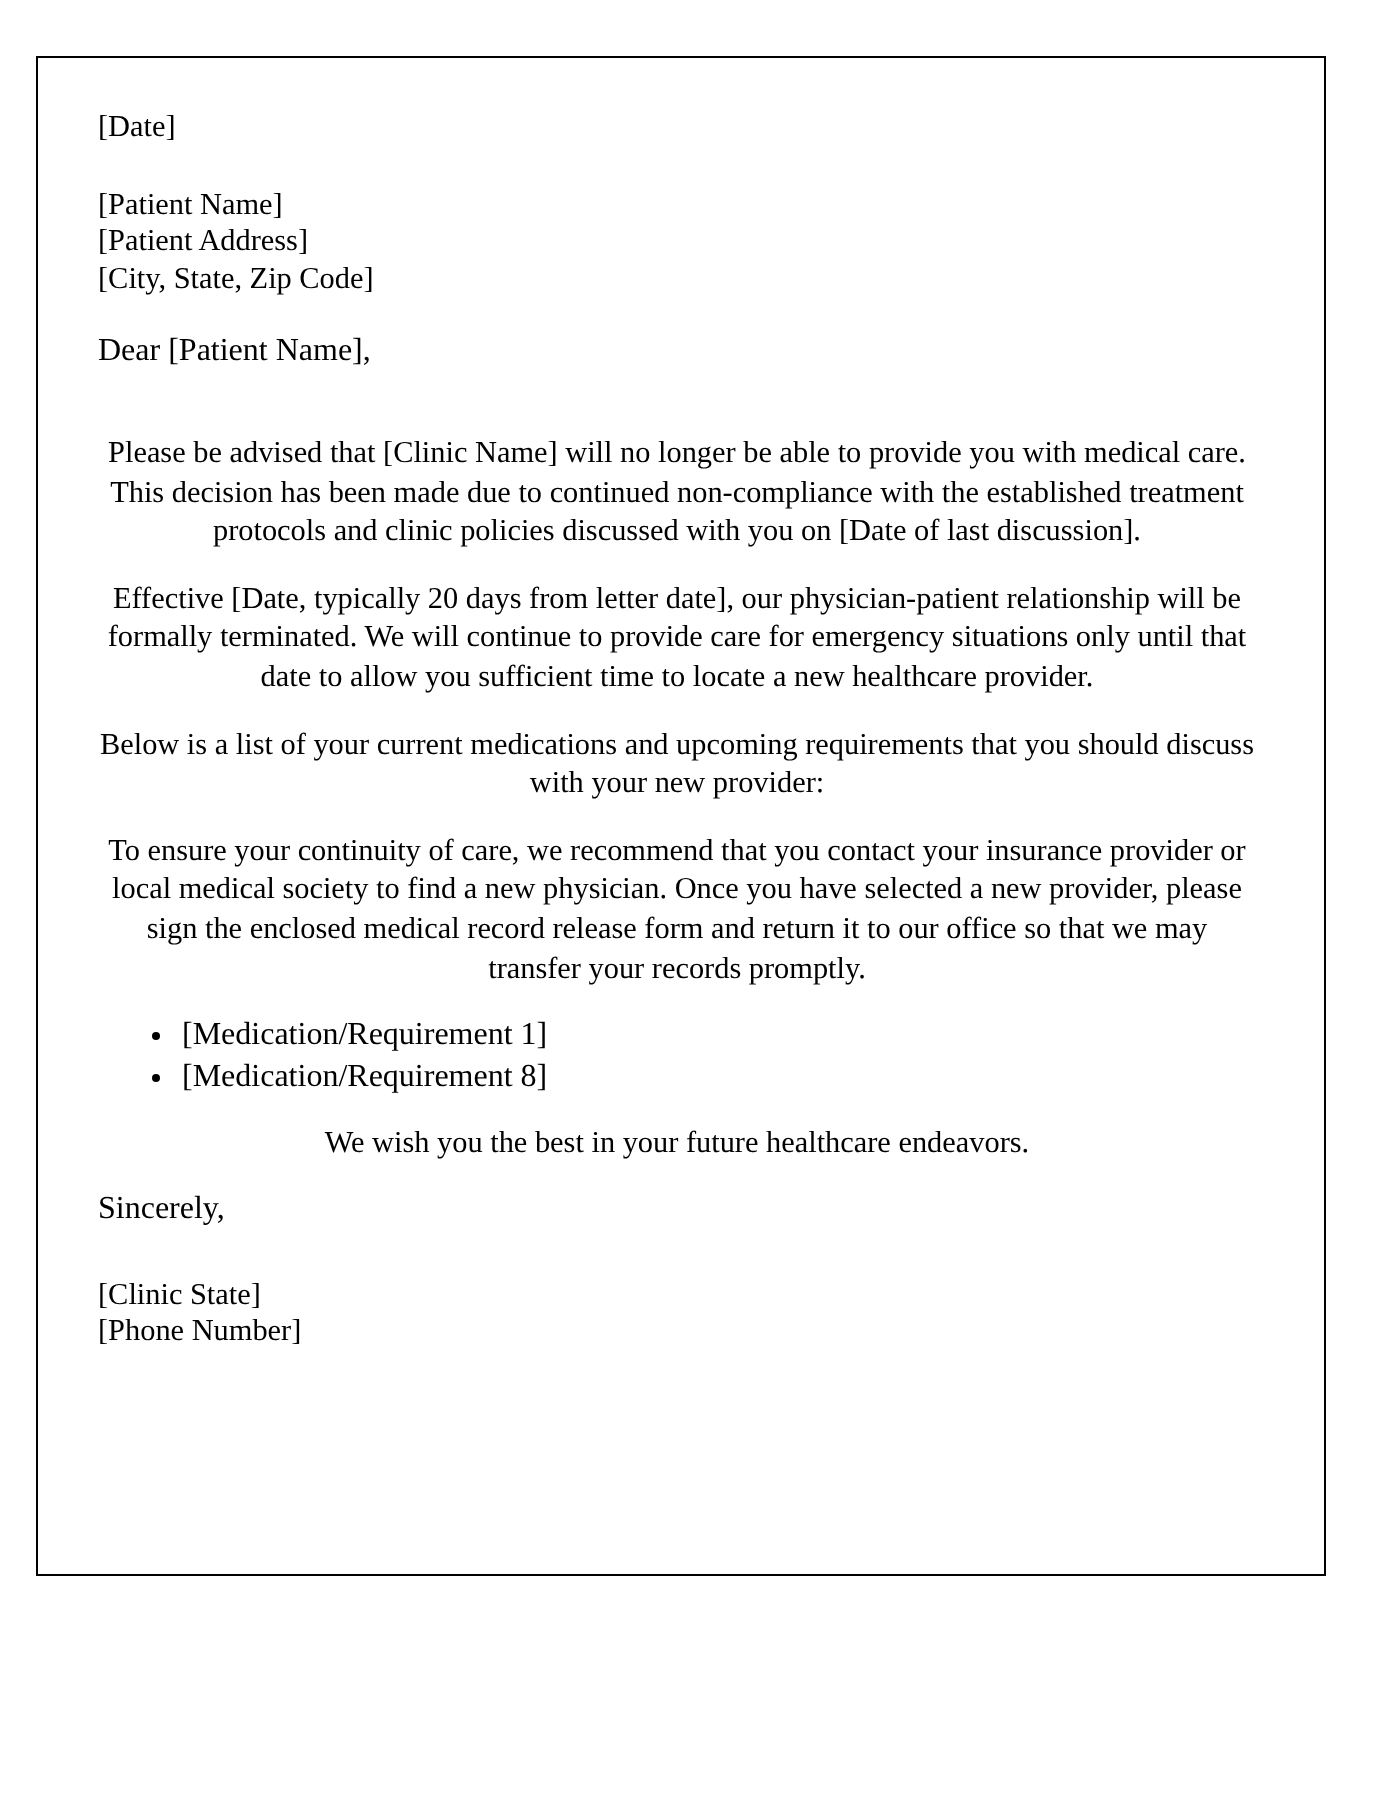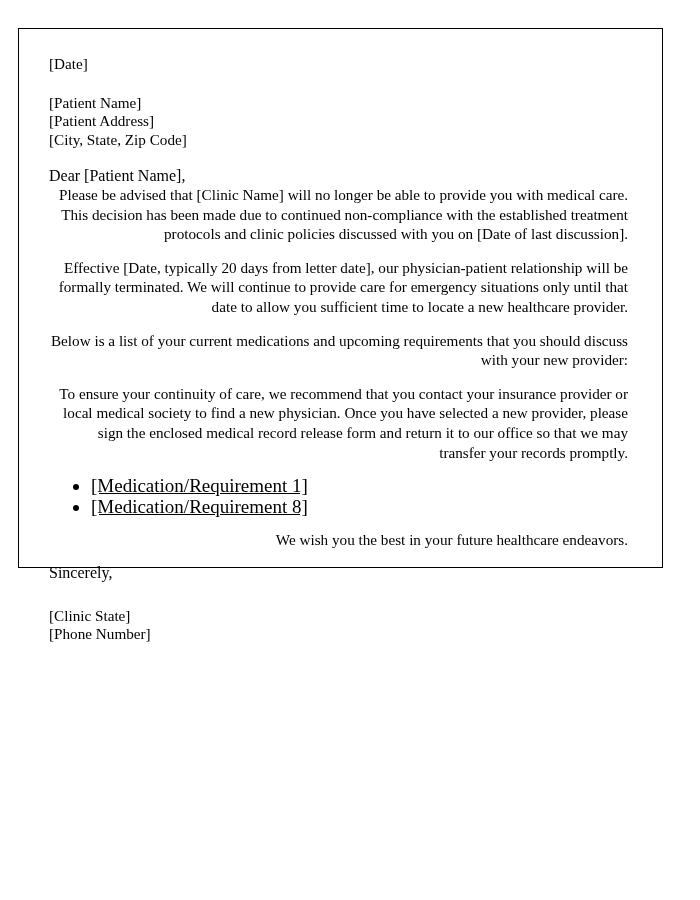--- a/index.html
+++ b/index.html
@@ -12,52 +12,51 @@
     height: 900px;
     font-family: "Liberation Serif", serif;
     color: #000000;
     position: relative;
   }
   .page {
     position: absolute;
     left: 18px;
     top: 28px;
     width: 645px;
-    height: 540px;
+    height: 760px;
     border: 1px solid #000000;
     box-sizing: border-box;
     background: #ffffff;
   }
   .content {
     padding: 26px 34px 0 30px;
   }
   .line {
     font-size: 15.2px;
     line-height: 18.5px;
     white-space: pre;
   }
   .para {
     font-size: 15.2px;
     line-height: 19.6px;
-    text-align: right;
+    text-align: center;
     margin-bottom: 14px;
   }
   .date-block { margin-bottom: 20px; }
   .addr-block { margin-bottom: 18px; }
-  .salutation { margin-bottom: 0; }
+  .salutation { margin-bottom: 32px; }
   ul.med-list {
     margin: 0 0 14px 0;
     padding-left: 42px;
     list-style-type: disc;
   }
   ul.med-list li {
-    font-size: 19px;
+    font-size: 16px;
     line-height: 19.6px;
     margin-bottom: 1px;
-    text-decoration: underline;
   }
   .closing { margin-bottom: 25px; }
   .sign-block .line { line-height: 18.5px; }
 </style>
 </head>
 <body>
 
 <div class="page">
   <div class="content">
 

